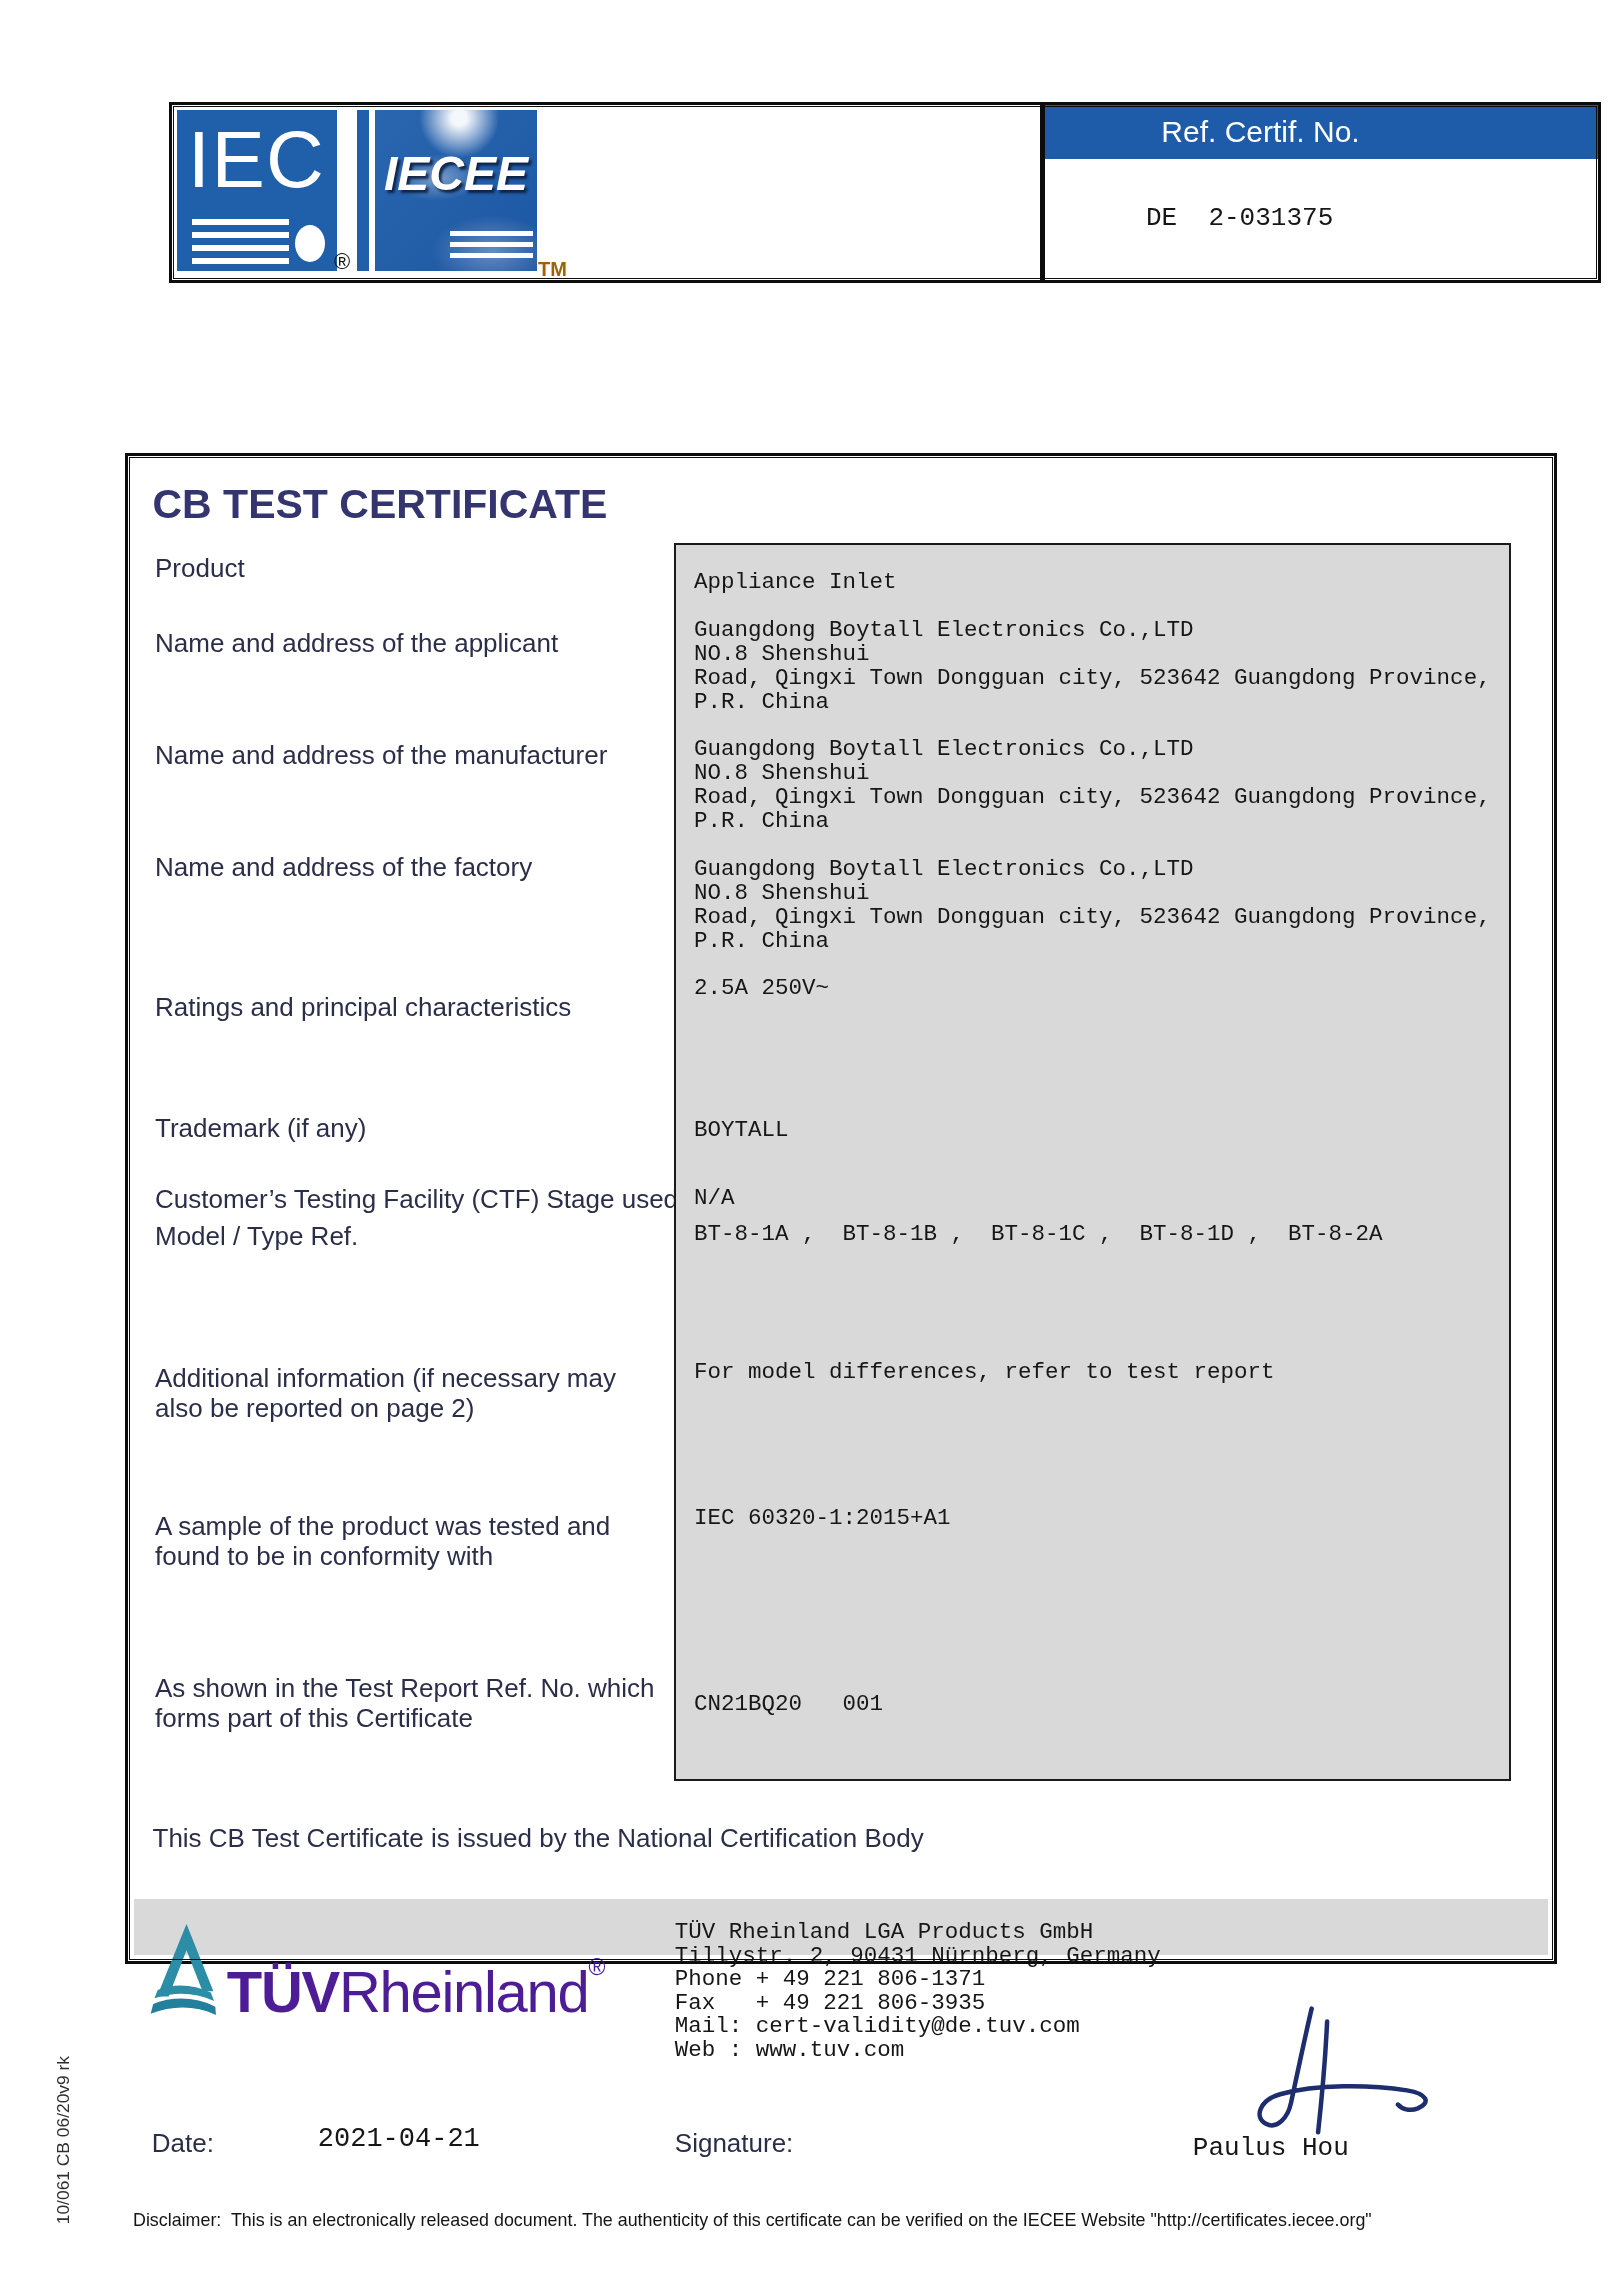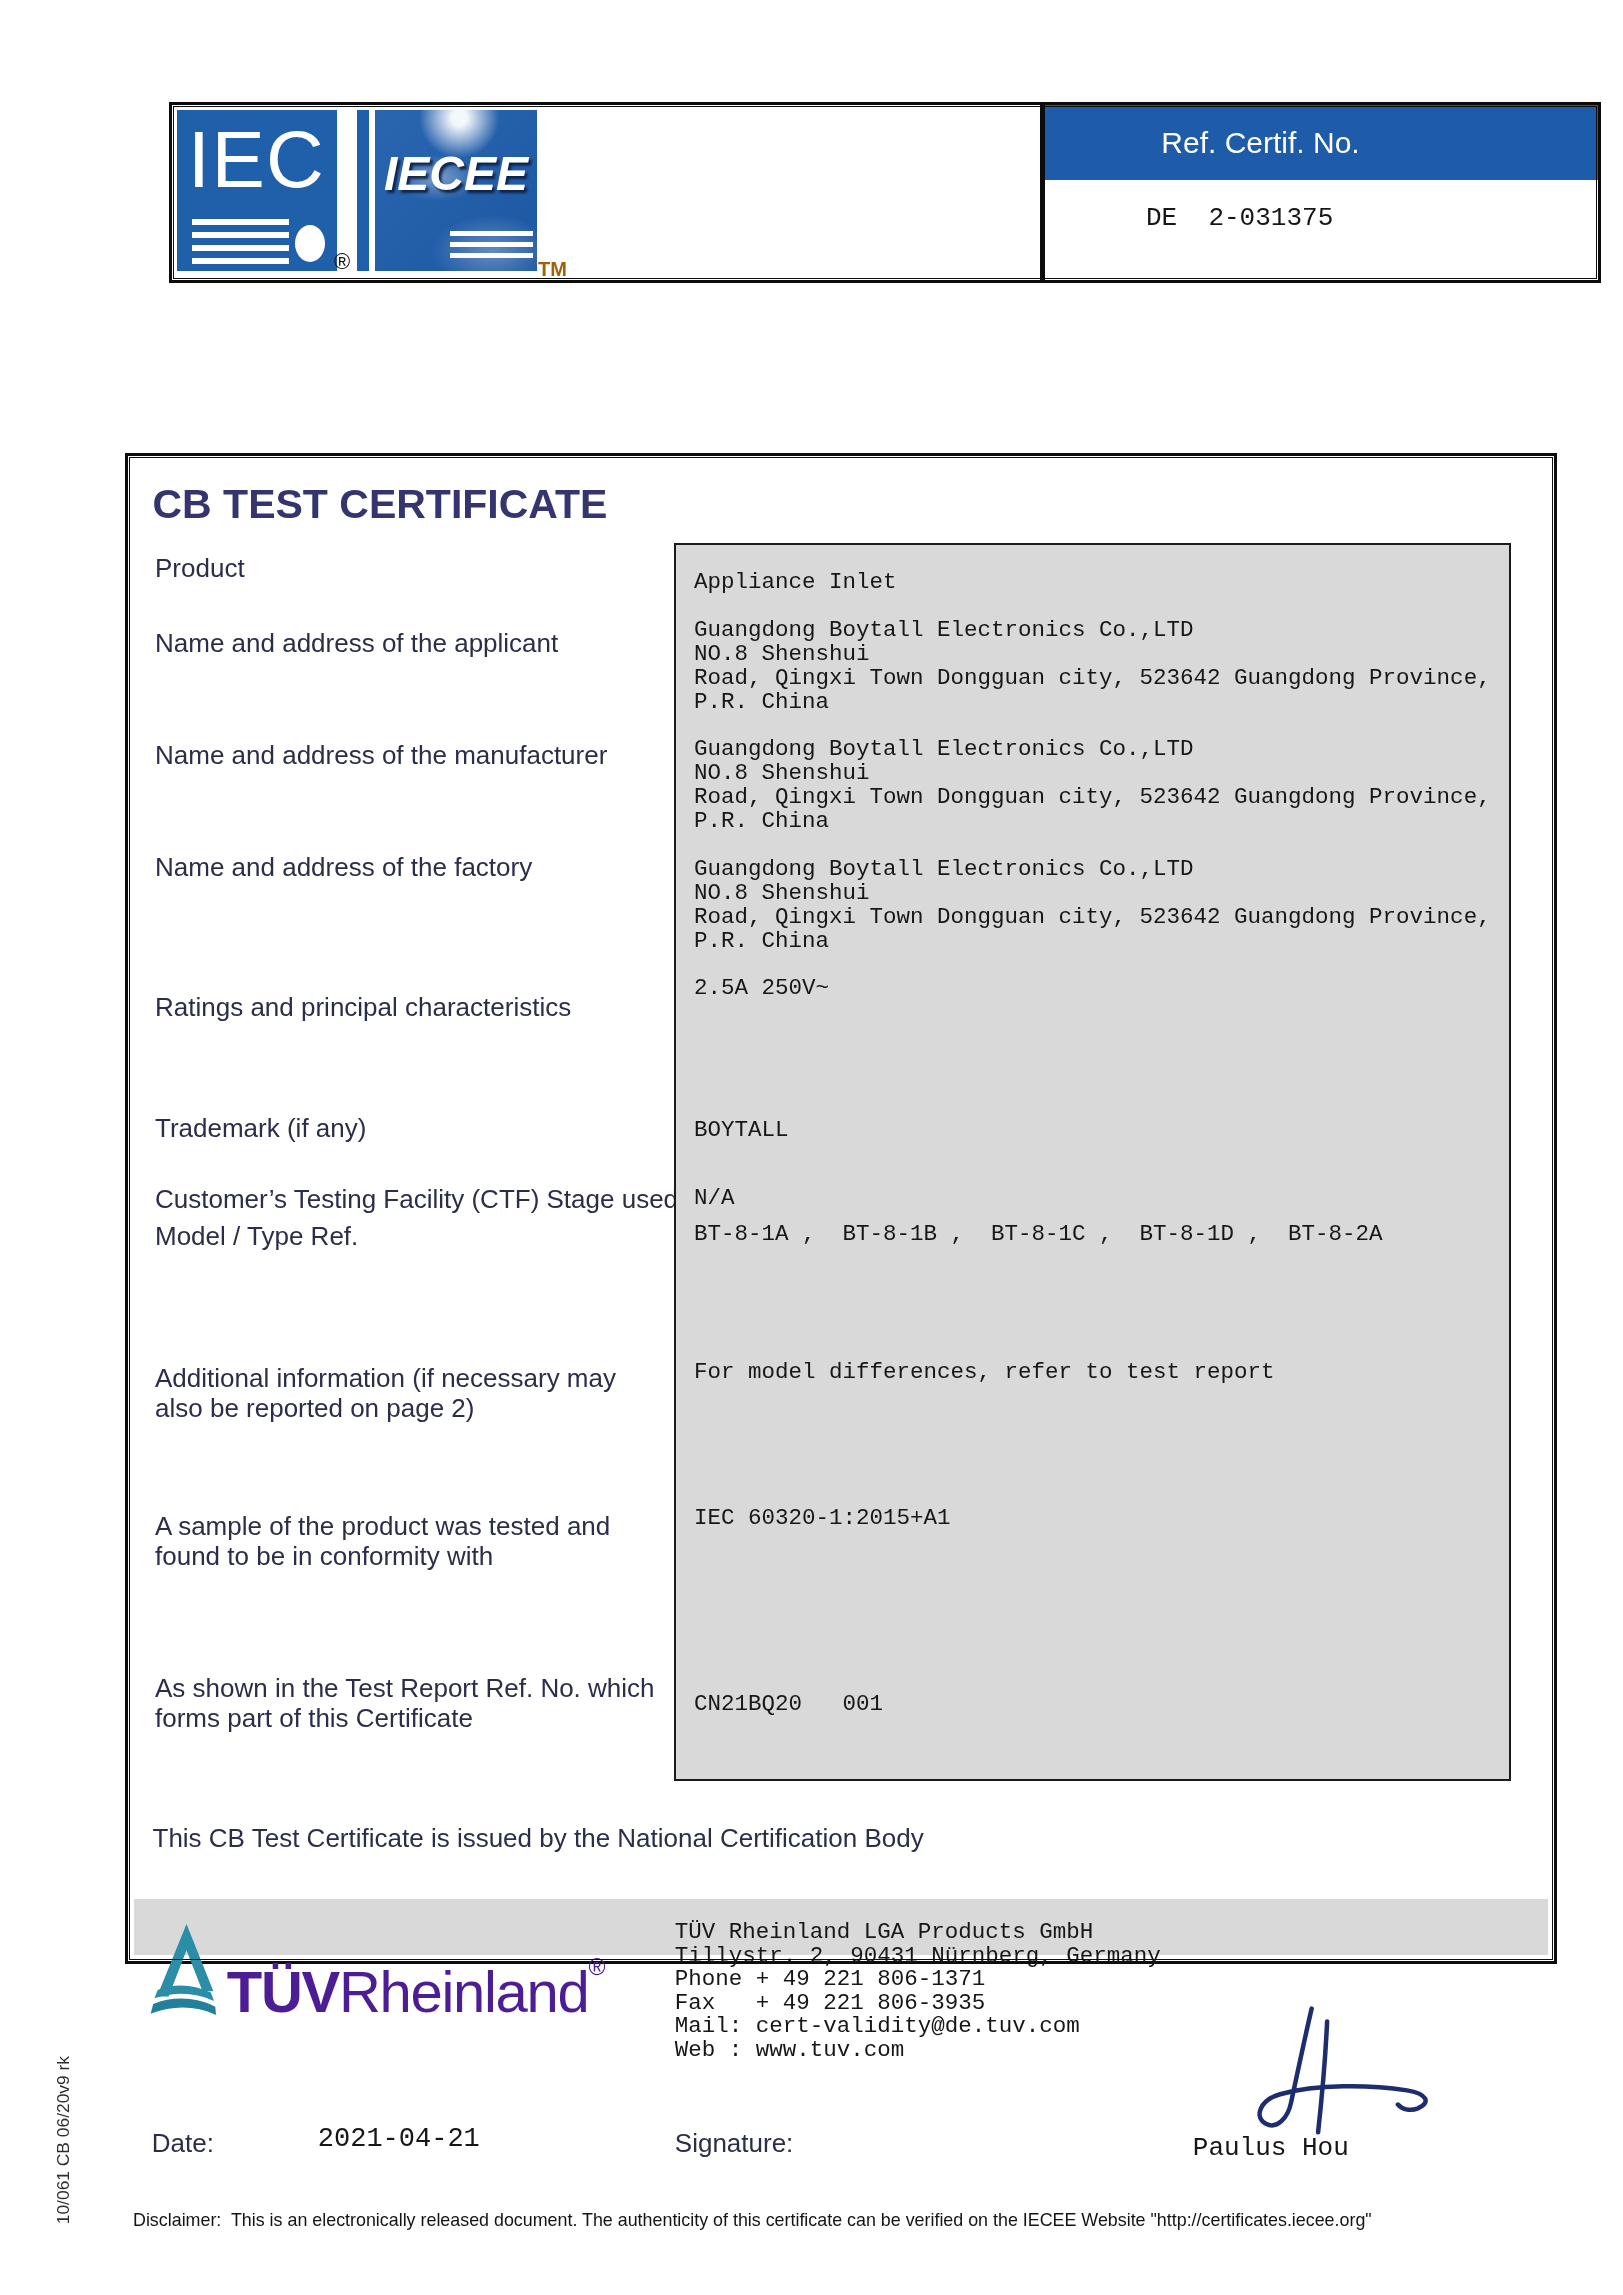--- a/index.html
+++ b/index.html
@@ -63,21 +63,21 @@
         <div class="iecee-stripe" style="top:132px;"></div>
         <div class="iecee-stripe" style="top:143px;"></div>
       </div>
     </div>
 
     <div class="abs" style="left:162px;top:144px;font-size:22px;color:#111;">®</div>
     <div class="abs" style="left:366px;top:153px;font-size:20px;color:#a16207;font-weight:bold;">TM</div>
 
     <div class="abs" style="left:868px;top:0;width:4.5px;height:175px;background:#0c0c0c;"></div>
 
-    <div class="ref-bar" style="left:873px;top:0;width:553px;height:75px;">
+    <div class="ref-bar" style="left:873px;top:0;width:553px;height:54px;">
       <span style="font-size:30px;color:#fff;transform:translateX(-61px);">Ref. Certif. No.</span>
     </div>
     <div class="mono abs" style="left:974px;top:98px;font-size:26px;">DE  2-031375</div>
   </div>
 
 
   <div class="dbl" style="left:125px;top:453px;width:1432px;height:1511px;background:#fff;padding-left:15px;">
 
     <div class="title" style="left:24.5px;top:24.5px;">CB TEST CERTIFICATE</div>
 

